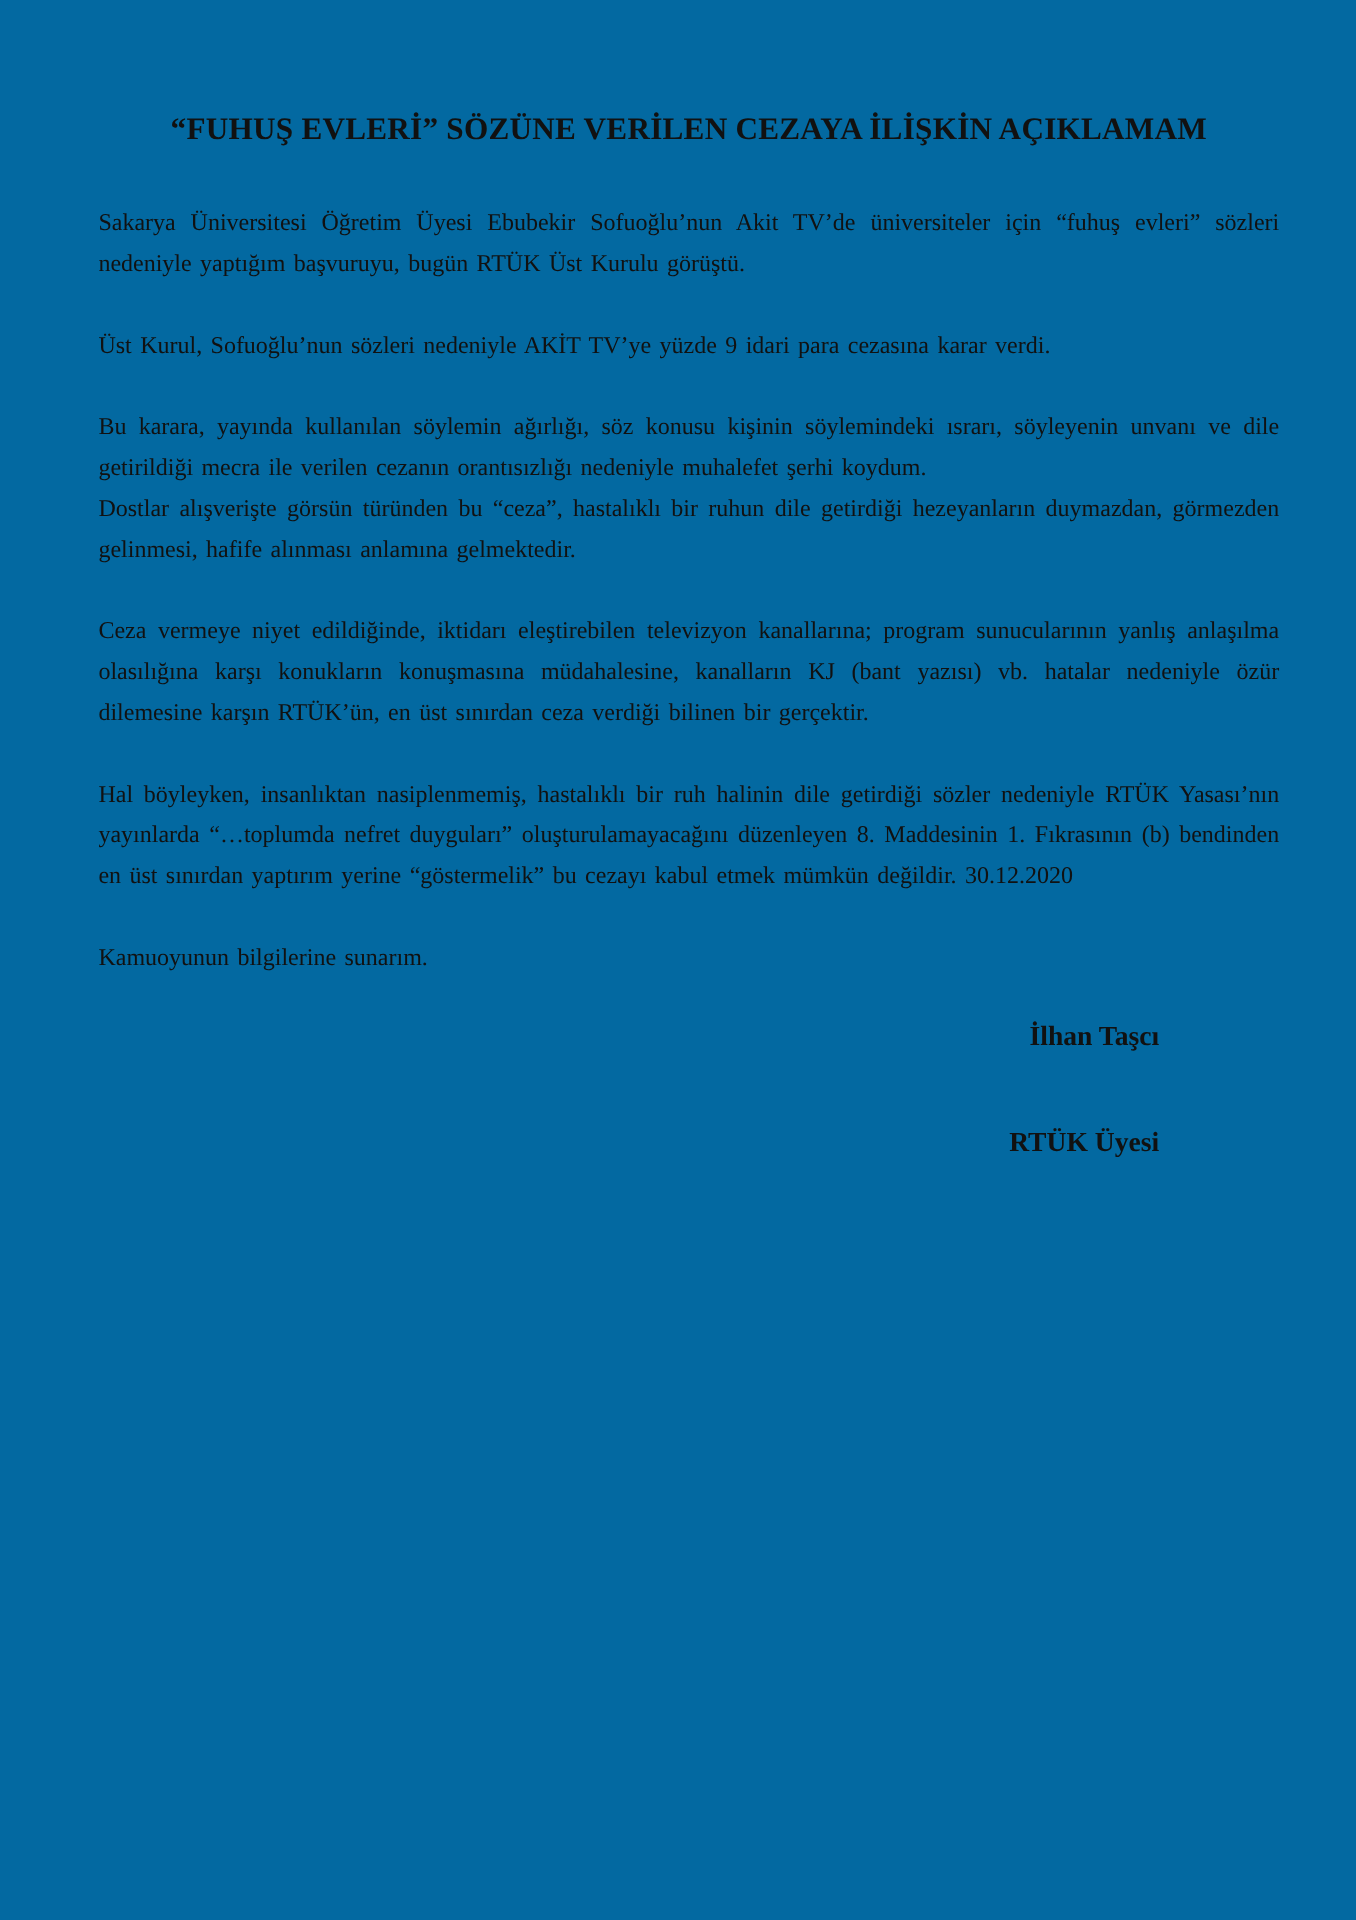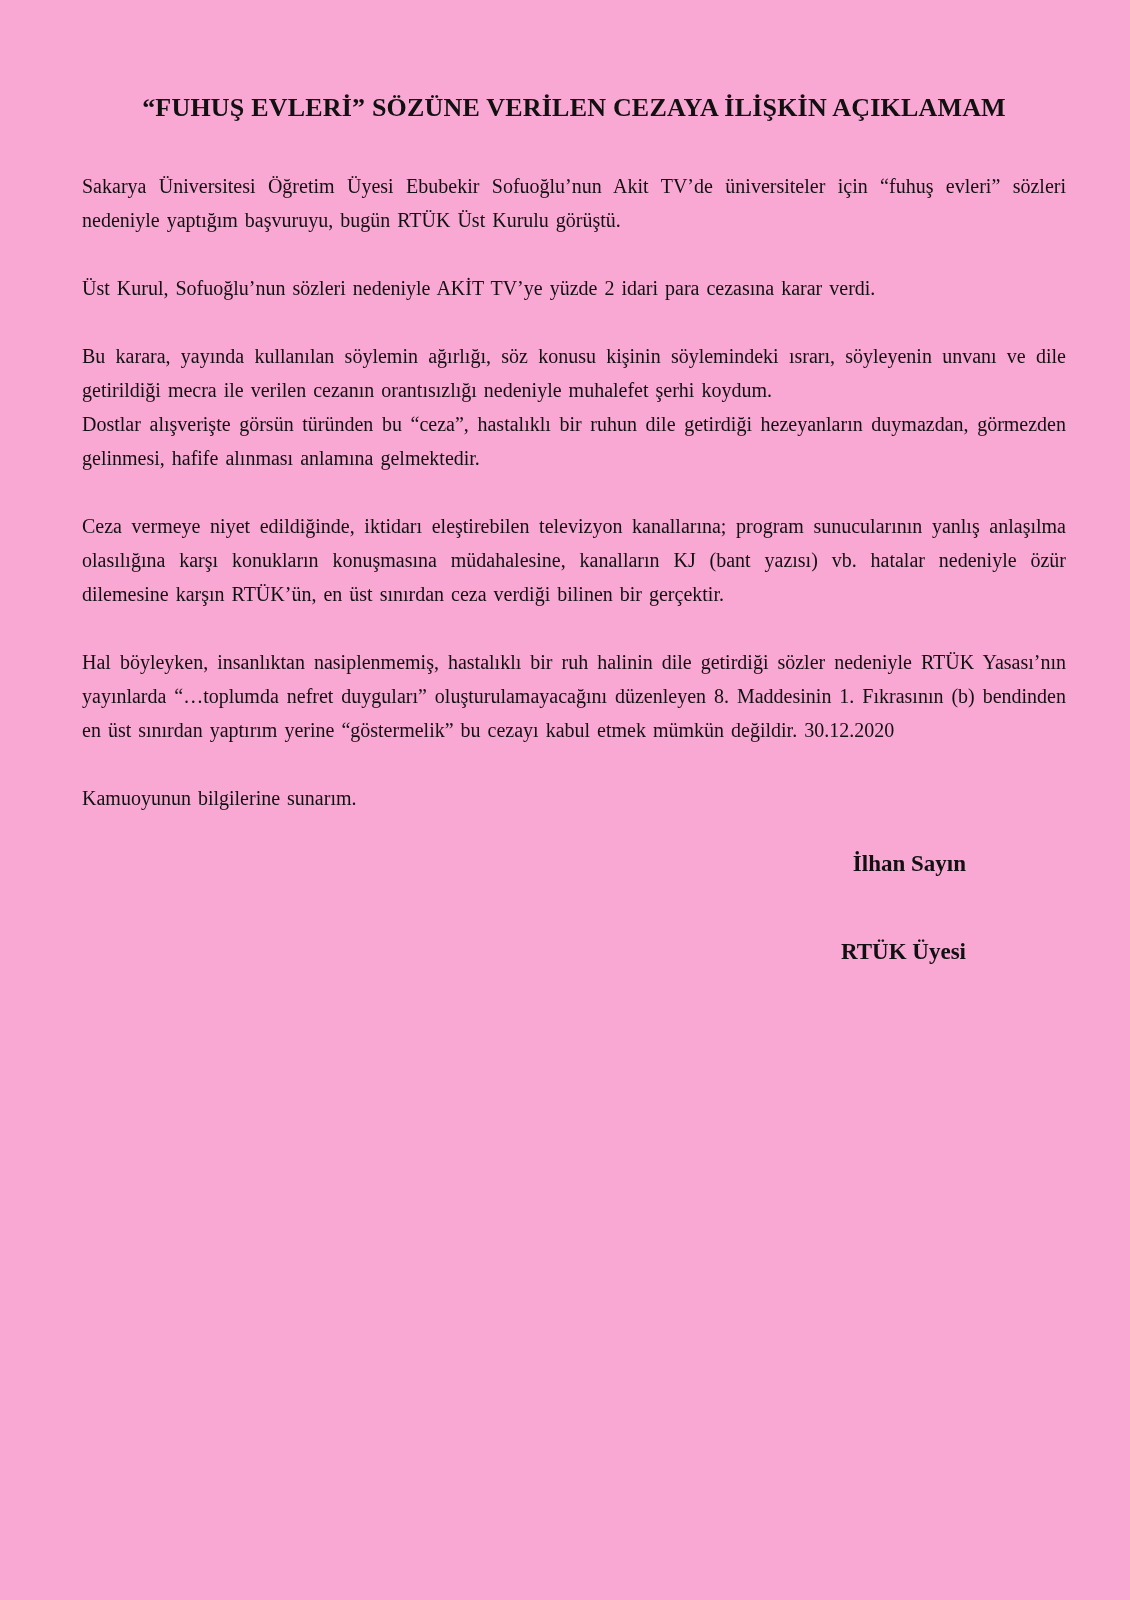--- a/index.html
+++ b/index.html
@@ -5,21 +5,21 @@
   html, body {
     margin: 0;
     padding: 0;
     background: #ffffff;
   }
   .page {
     position: relative;
     width: 1130px;
     height: 1600px;
     margin: 0 auto;
-    background: #f9a8d4;
+    background: #0369a1;
     color: #111111;
     font-family: "Liberation Serif", "DejaVu Serif", serif;
     box-sizing: border-box;
     padding: 92px 64px 40px 82px;
     overflow: hidden;
   }
   .doc-title {
     font-size: 26px;
     font-weight: 700;
     text-align: center;
@@ -49,33 +49,33 @@
 </style>
 </head>
 <body>
 
 <div class="page">
 
   <h1 class="doc-title">“FUHUŞ EVLERİ” SÖZÜNE VERİLEN CEZAYA İLİŞKİN AÇIKLAMAM</h1>
 
   <p class="para">Sakarya Üniversitesi Öğretim Üyesi Ebubekir Sofuoğlu’nun Akit TV’de üniversiteler için “fuhuş evleri” sözleri nedeniyle yaptığım başvuruyu, bugün RTÜK Üst Kurulu görüştü.</p>
 
-  <p class="para">Üst Kurul, Sofuoğlu’nun sözleri nedeniyle AKİT TV’ye yüzde 2 idari para cezasına karar verdi.</p>
+  <p class="para">Üst Kurul, Sofuoğlu’nun sözleri nedeniyle AKİT TV’ye yüzde 9 idari para cezasına karar verdi.</p>
 
 
   <p class="para tight-bottom">Bu karara, yayında kullanılan söylemin ağırlığı, söz konusu kişinin söylemindeki ısrarı, söyleyenin unvanı ve dile getirildiği mecra ile verilen cezanın orantısızlığı nedeniyle muhalefet şerhi koydum.</p>
 
   <p class="para">Dostlar alışverişte görsün türünden bu “ceza”, hastalıklı bir ruhun dile getirdiği hezeyanların duymazdan, görmezden gelinmesi, hafife alınması anlamına gelmektedir.</p>
 
   <p class="para">Ceza vermeye niyet edildiğinde, iktidarı eleştirebilen televizyon kanallarına; program sunucularının yanlış anlaşılma olasılığına karşı konukların konuşmasına müdahalesine, kanalların KJ (bant yazısı) vb. hatalar nedeniyle özür dilemesine karşın RTÜK’ün, en üst sınırdan ceza verdiği bilinen bir gerçektir.</p>
 
 
   <p class="para">Hal böyleyken, insanlıktan nasiplenmemiş, hastalıklı bir ruh halinin dile getirdiği sözler nedeniyle RTÜK Yasası’nın yayınlarda “…toplumda nefret duyguları” oluşturulamayacağını düzenleyen 8. Maddesinin 1. Fıkrasının (b) bendinden en üst sınırdan yaptırım yerine “göstermelik” bu cezayı kabul etmek mümkün değildir. 30.12.2020</p>
 
   <p class="para single">Kamuoyunun bilgilerine sunarım.</p>
 
 
   <div class="signature">
-    <div class="sig-name">İlhan Sayın</div>
+    <div class="sig-name">İlhan Taşcı</div>
     <div class="sig-role">RTÜK Üyesi</div>
   </div>
 
 </div>
 
 </body></html>

